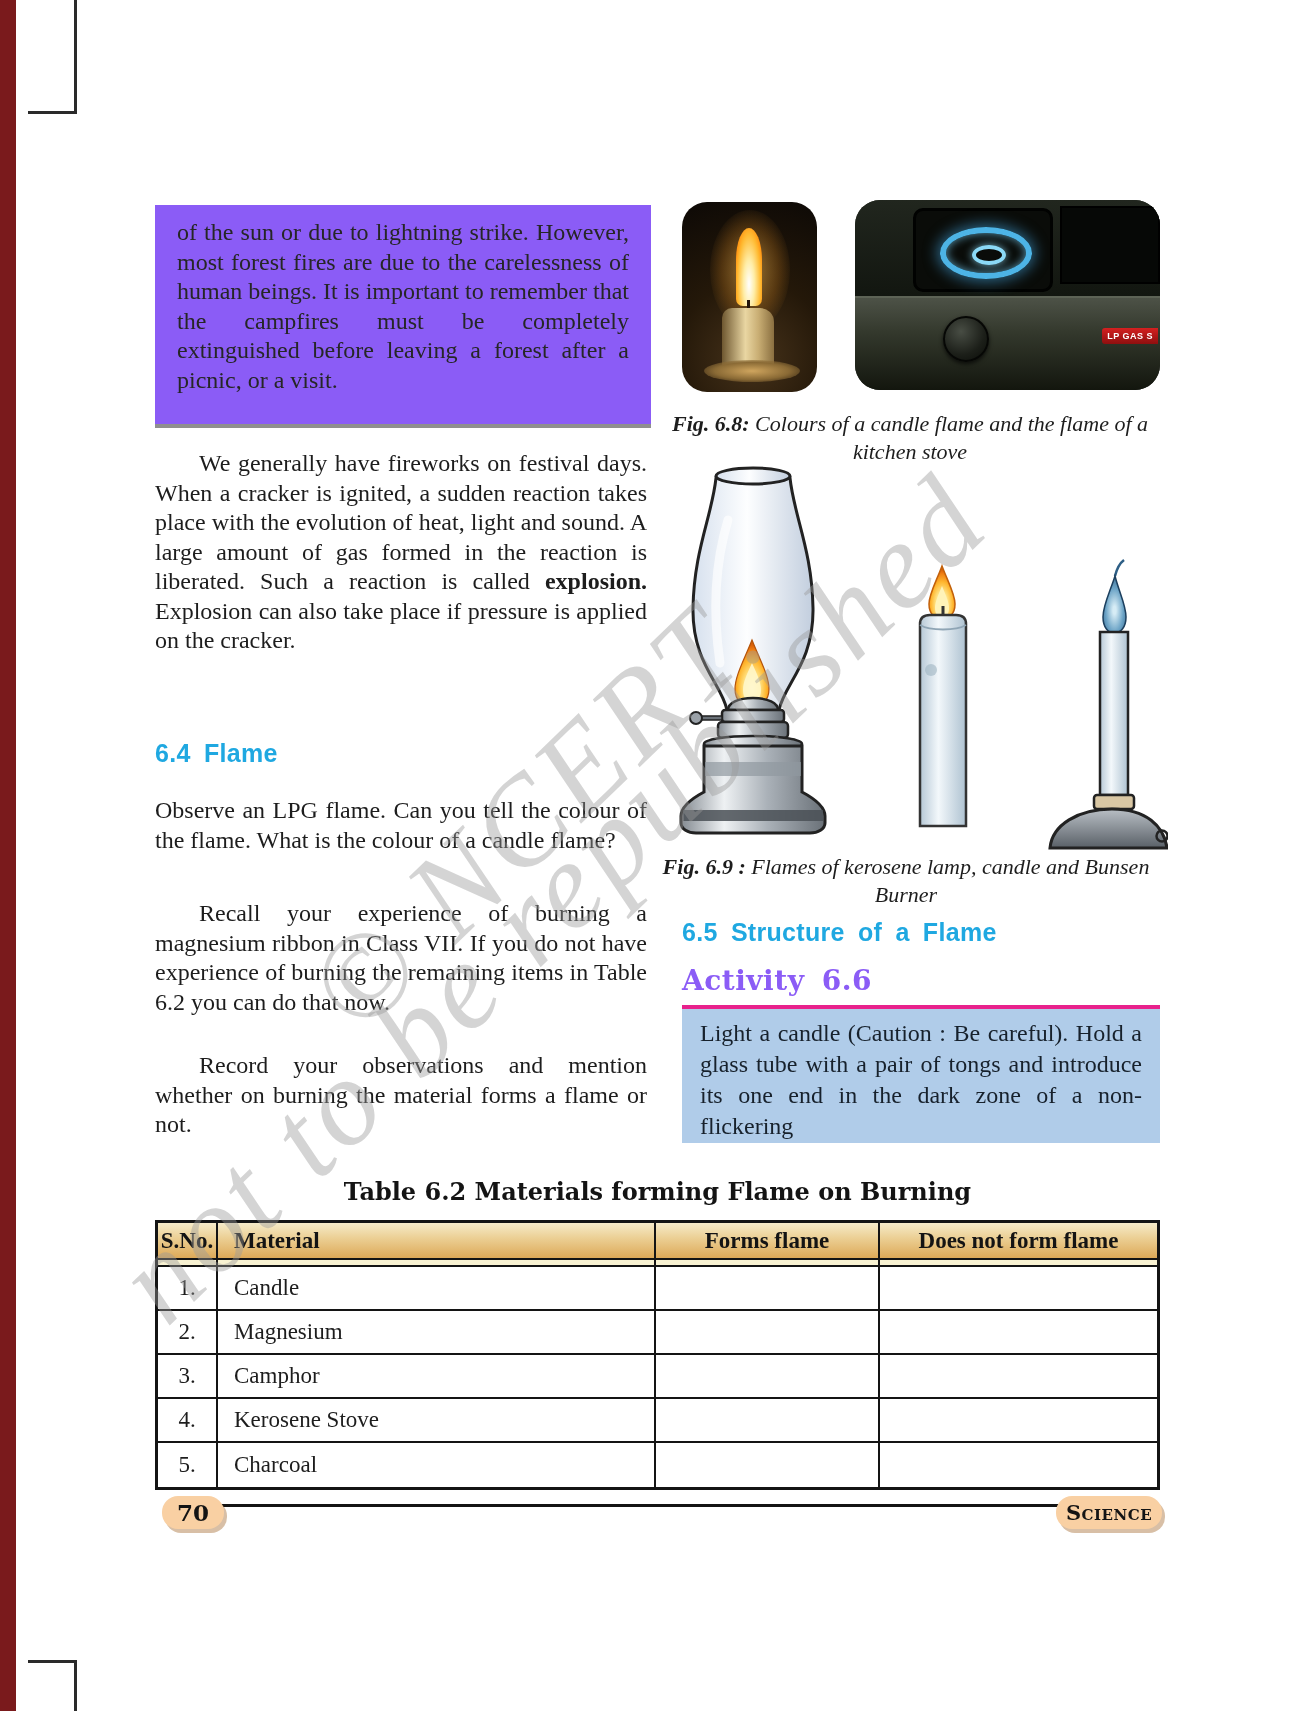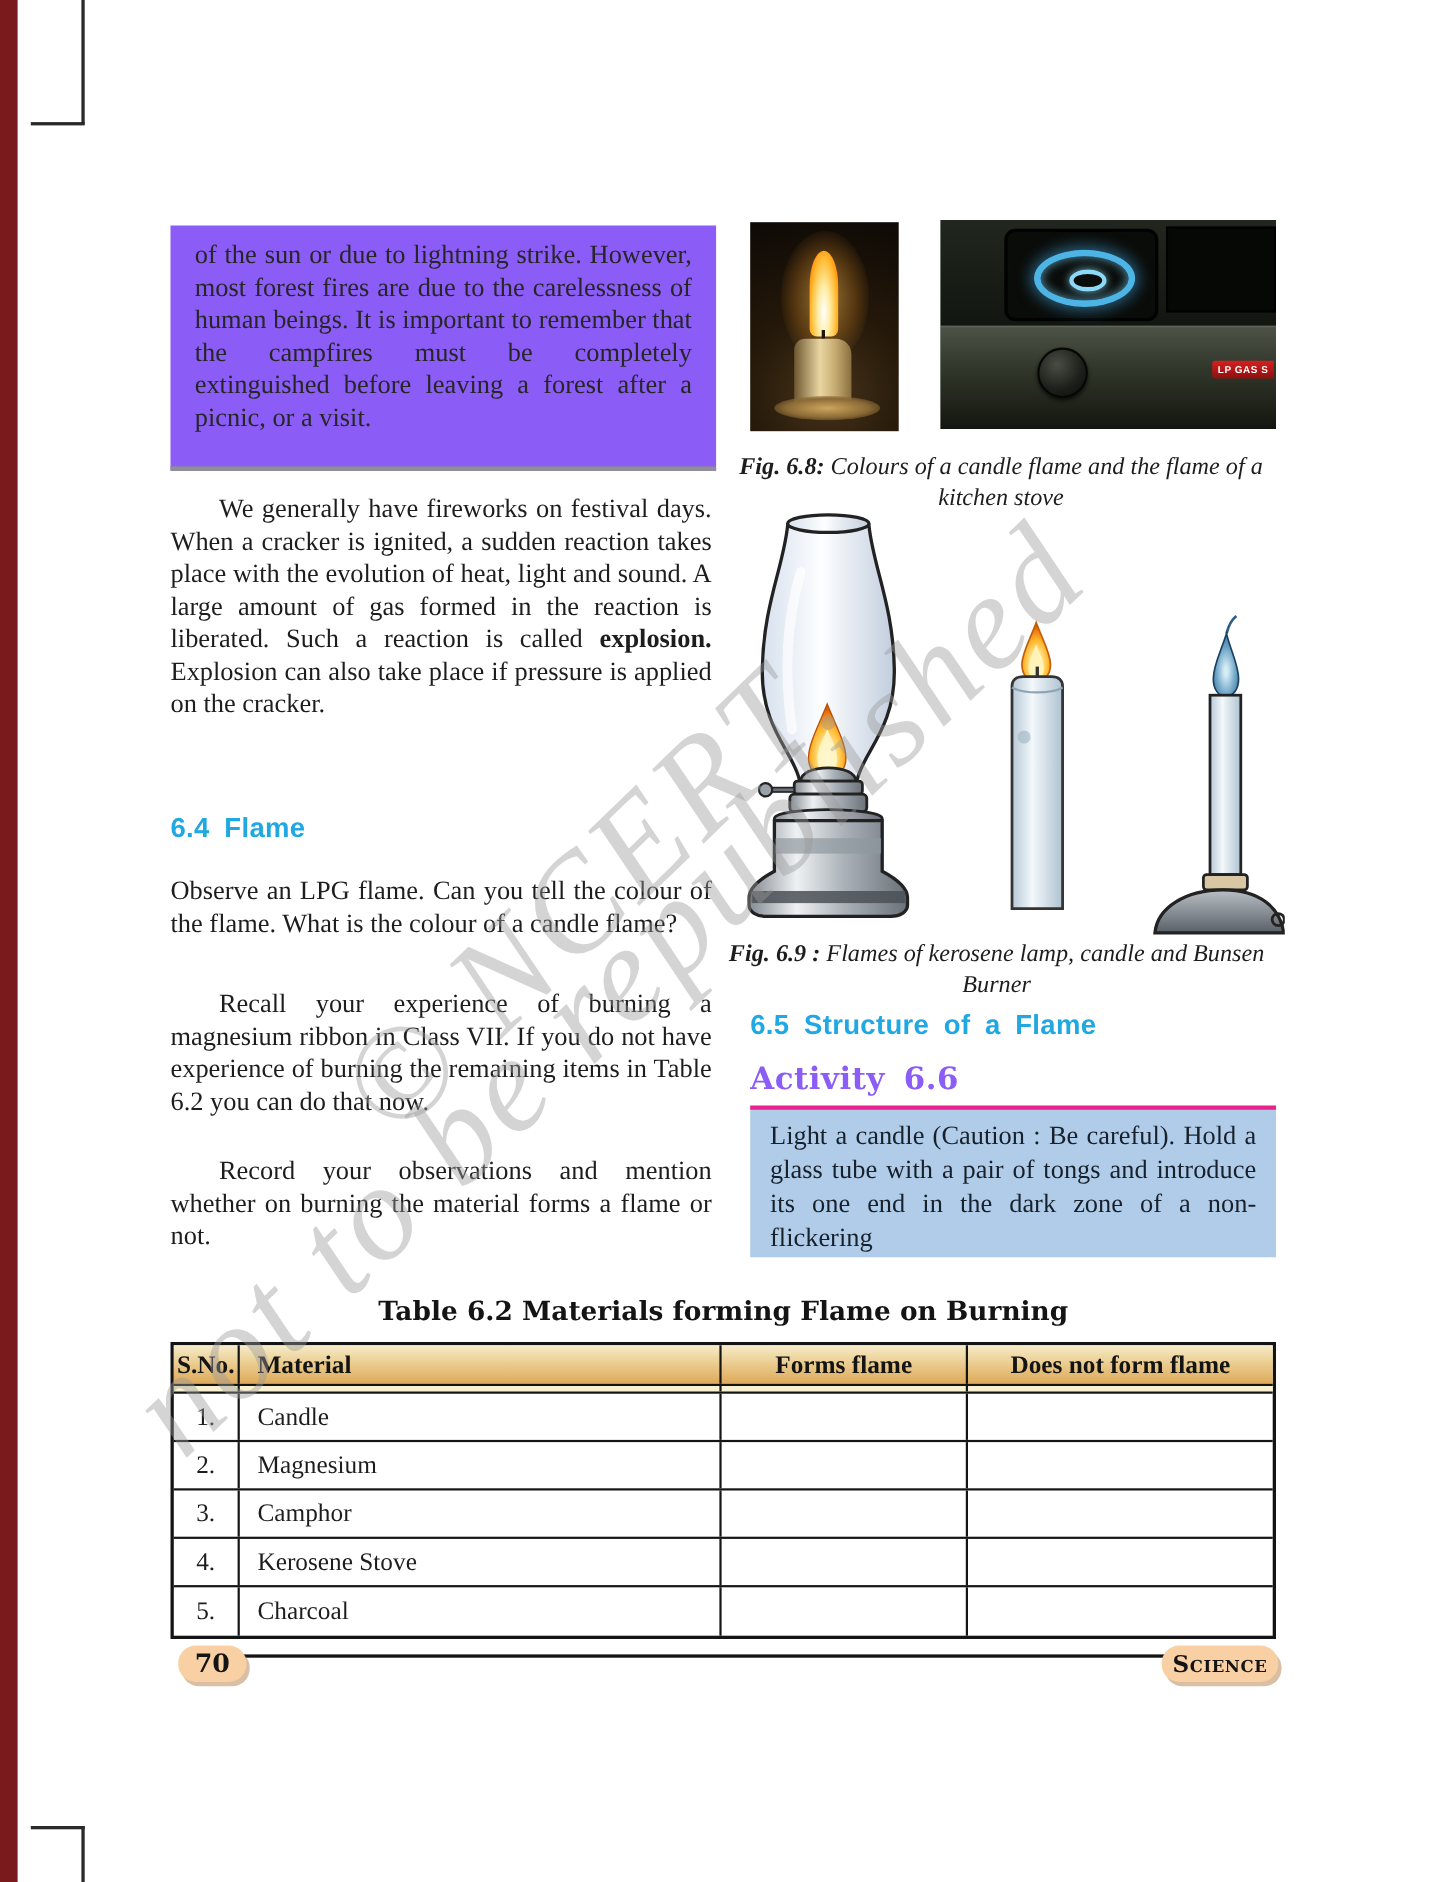--- a/index.html
+++ b/index.html
@@ -46,21 +46,21 @@
     color:#8b5cf6; font-size:28px; word-spacing:7px; letter-spacing:.5px;
   }
   .pink-rule { left:682px; top:1005px; width:478px; height:4px; background:#E8218C; }
   .activity-box {
     left:682px; top:1009px; width:478px; height:134px;
     background:#B0CCE9; padding:9px 18px 0 18px;
   }
   .activity-box p { font-size:24px; line-height:31px; text-align:justify; color:#17212c; }
 
   
-  .photo { overflow:hidden; }
+  .photo { overflow:hidden;border-radius:25px; }
   .candle-photo {
     left:682px; top:202px; width:135px; height:190px;
     background:radial-gradient(circle at 52% 82%, #46321a 0%, #241809 45%, #0d0906 100%);
   }
   .cp-glow { left:28px; top:8px; width:80px; height:120px; border-radius:50%;
     background:radial-gradient(ellipse at center, rgba(255,195,90,.55) 0%, rgba(255,160,40,.22) 50%, rgba(0,0,0,0) 75%); }
   .cp-flame {
     left:54px; top:26px; width:26px; height:78px;
     background:radial-gradient(ellipse at 50% 72%, #ffffff 0%, #ffeda6 30%, #ffbb33 62%, #ff8303 86%, rgba(190,80,0,0) 100%);
     border-radius:100% 100% 48% 52% / 82% 82% 18% 18%;

